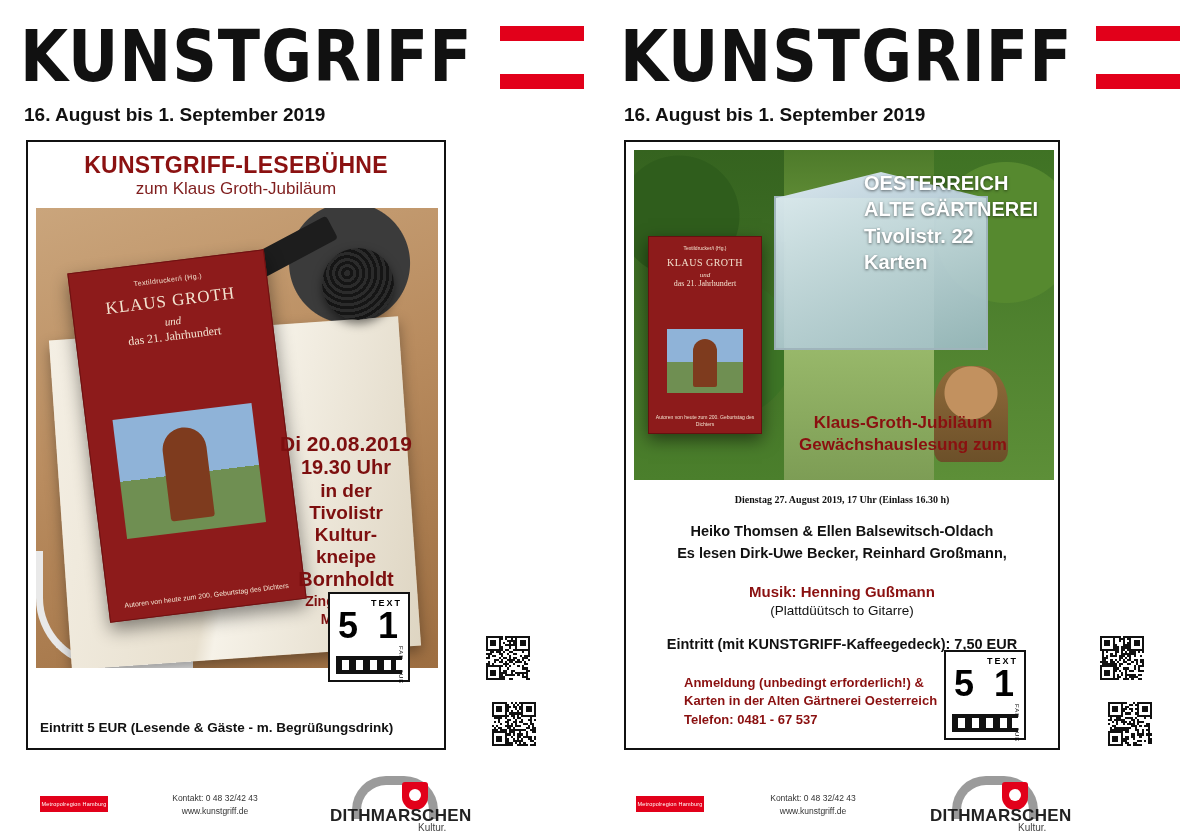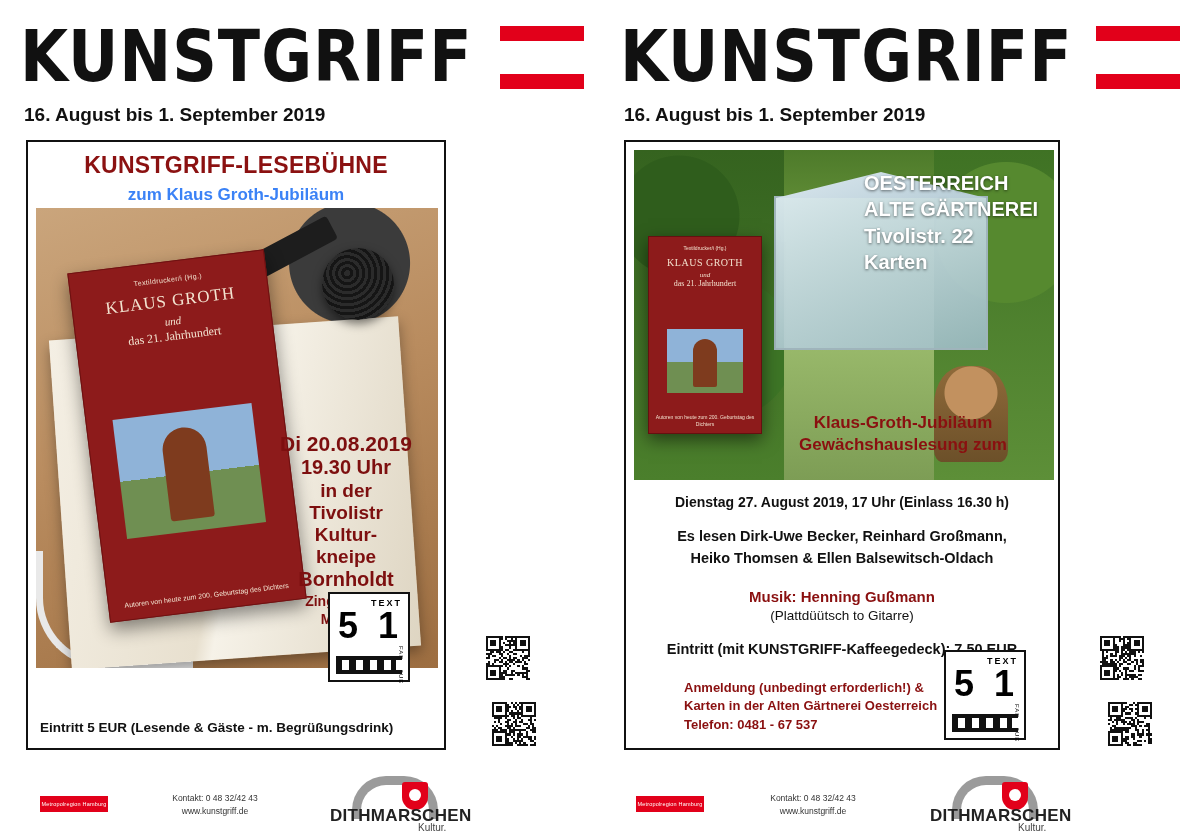--- a/index.html
+++ b/index.html
@@ -36,21 +36,21 @@
     box-sizing:border-box;
   }
   .pbox.left{left:26px;top:140px;width:420px;height:610px;}
   .pbox.right{left:24px;top:140px;width:436px;height:610px;}
 
   
   .l-head{
     position:absolute;left:0;right:0;top:10px;text-align:center;
   }
   .l-title{font-size:23px;font-weight:bold;color:#8b1111;letter-spacing:.3px;}
-  .l-sub{font-size:17px;font-weight:bold;color:#3b82f6;margin-top:6px;}
+  .l-sub{font-size:17px;font-weight:normal;color:#7f1d1d;margin-top:0;}
 
   .photo{
     position:absolute;overflow:hidden;
   }
   .l-photo{left:8px;top:66px;width:402px;height:460px;
     background:
       radial-gradient(circle at 78% 12%, #3b3b3b 0 60px, rgba(0,0,0,0) 61px),
       linear-gradient(160deg,#caa57c 0%,#b98c5f 45%,#9d6e41 100%);
   }
   
@@ -183,21 +183,21 @@
     position:absolute;left:230px;top:20px;color:#ffffff;font-weight:bold;font-size:20px;
     line-height:1.32;text-shadow:0 1px 3px rgba(0,0,0,.55);
   }
   .r-lesung{
     position:absolute;left:130px;right:12px;top:262px;text-align:center;
     color:#8a1010;font-weight:bold;font-size:17px;line-height:1.3;
   }
   .r-body{
     position:absolute;left:14px;right:14px;top:352px;text-align:center;color:#111;
   }
-  .r-body .dt{font-size:14px;font-weight:bold;}
+  .r-body .dt{font-size:10px;font-weight:bold;font-family:Liberation Serif, serif;}
   .r-body .readers{font-size:14.5px;font-weight:bold;margin-top:16px;line-height:1.5;}
   .r-body .music{font-size:15px;font-weight:bold;color:#8a1010;margin-top:18px;}
   .r-body .music2{font-size:13.5px;color:#111;margin-top:3px;}
   .r-body .price{font-size:14.5px;font-weight:bold;margin-top:18px;}
   .r-body .anm{
     margin-top:22px;text-align:left;padding-left:44px;font-size:13px;font-weight:bold;
     color:#8a1010;line-height:1.45;
   }
 
   
@@ -855,22 +855,22 @@
 
         <div class="r-lesung">
           <div>Klaus-Groth-Jubiläum</div>
           <div>Gewächshauslesung zum</div>
         </div>
       </div>
 
       <div class="r-body">
         <div class="dt">Dienstag 27. August 2019, 17 Uhr (Einlass 16.30 h)</div>
         <div class="readers">
+          <div>Heiko Thomsen &amp; Ellen Balsewitsch-Oldach</div>
           <div>Es lesen Dirk-Uwe Becker, Reinhard Großmann,</div>
-          <div>Heiko Thomsen &amp; Ellen Balsewitsch-Oldach</div>
         </div>
         <div class="music">Musik: Henning Gußmann</div>
         <div class="music2">(Plattdüütsch to Gitarre)</div>
         <div class="price">Eintritt (mit KUNSTGRIFF-Kaffeegedeck): 7,50 EUR</div>
         <div class="anm">
           <div>Anmeldung (unbedingt erforderlich!) &amp;</div>
           <div>Karten in der Alten Gärtnerei Oesterreich</div>
           <div>Telefon: 0481 - 67 537</div>
         </div>
       </div>

